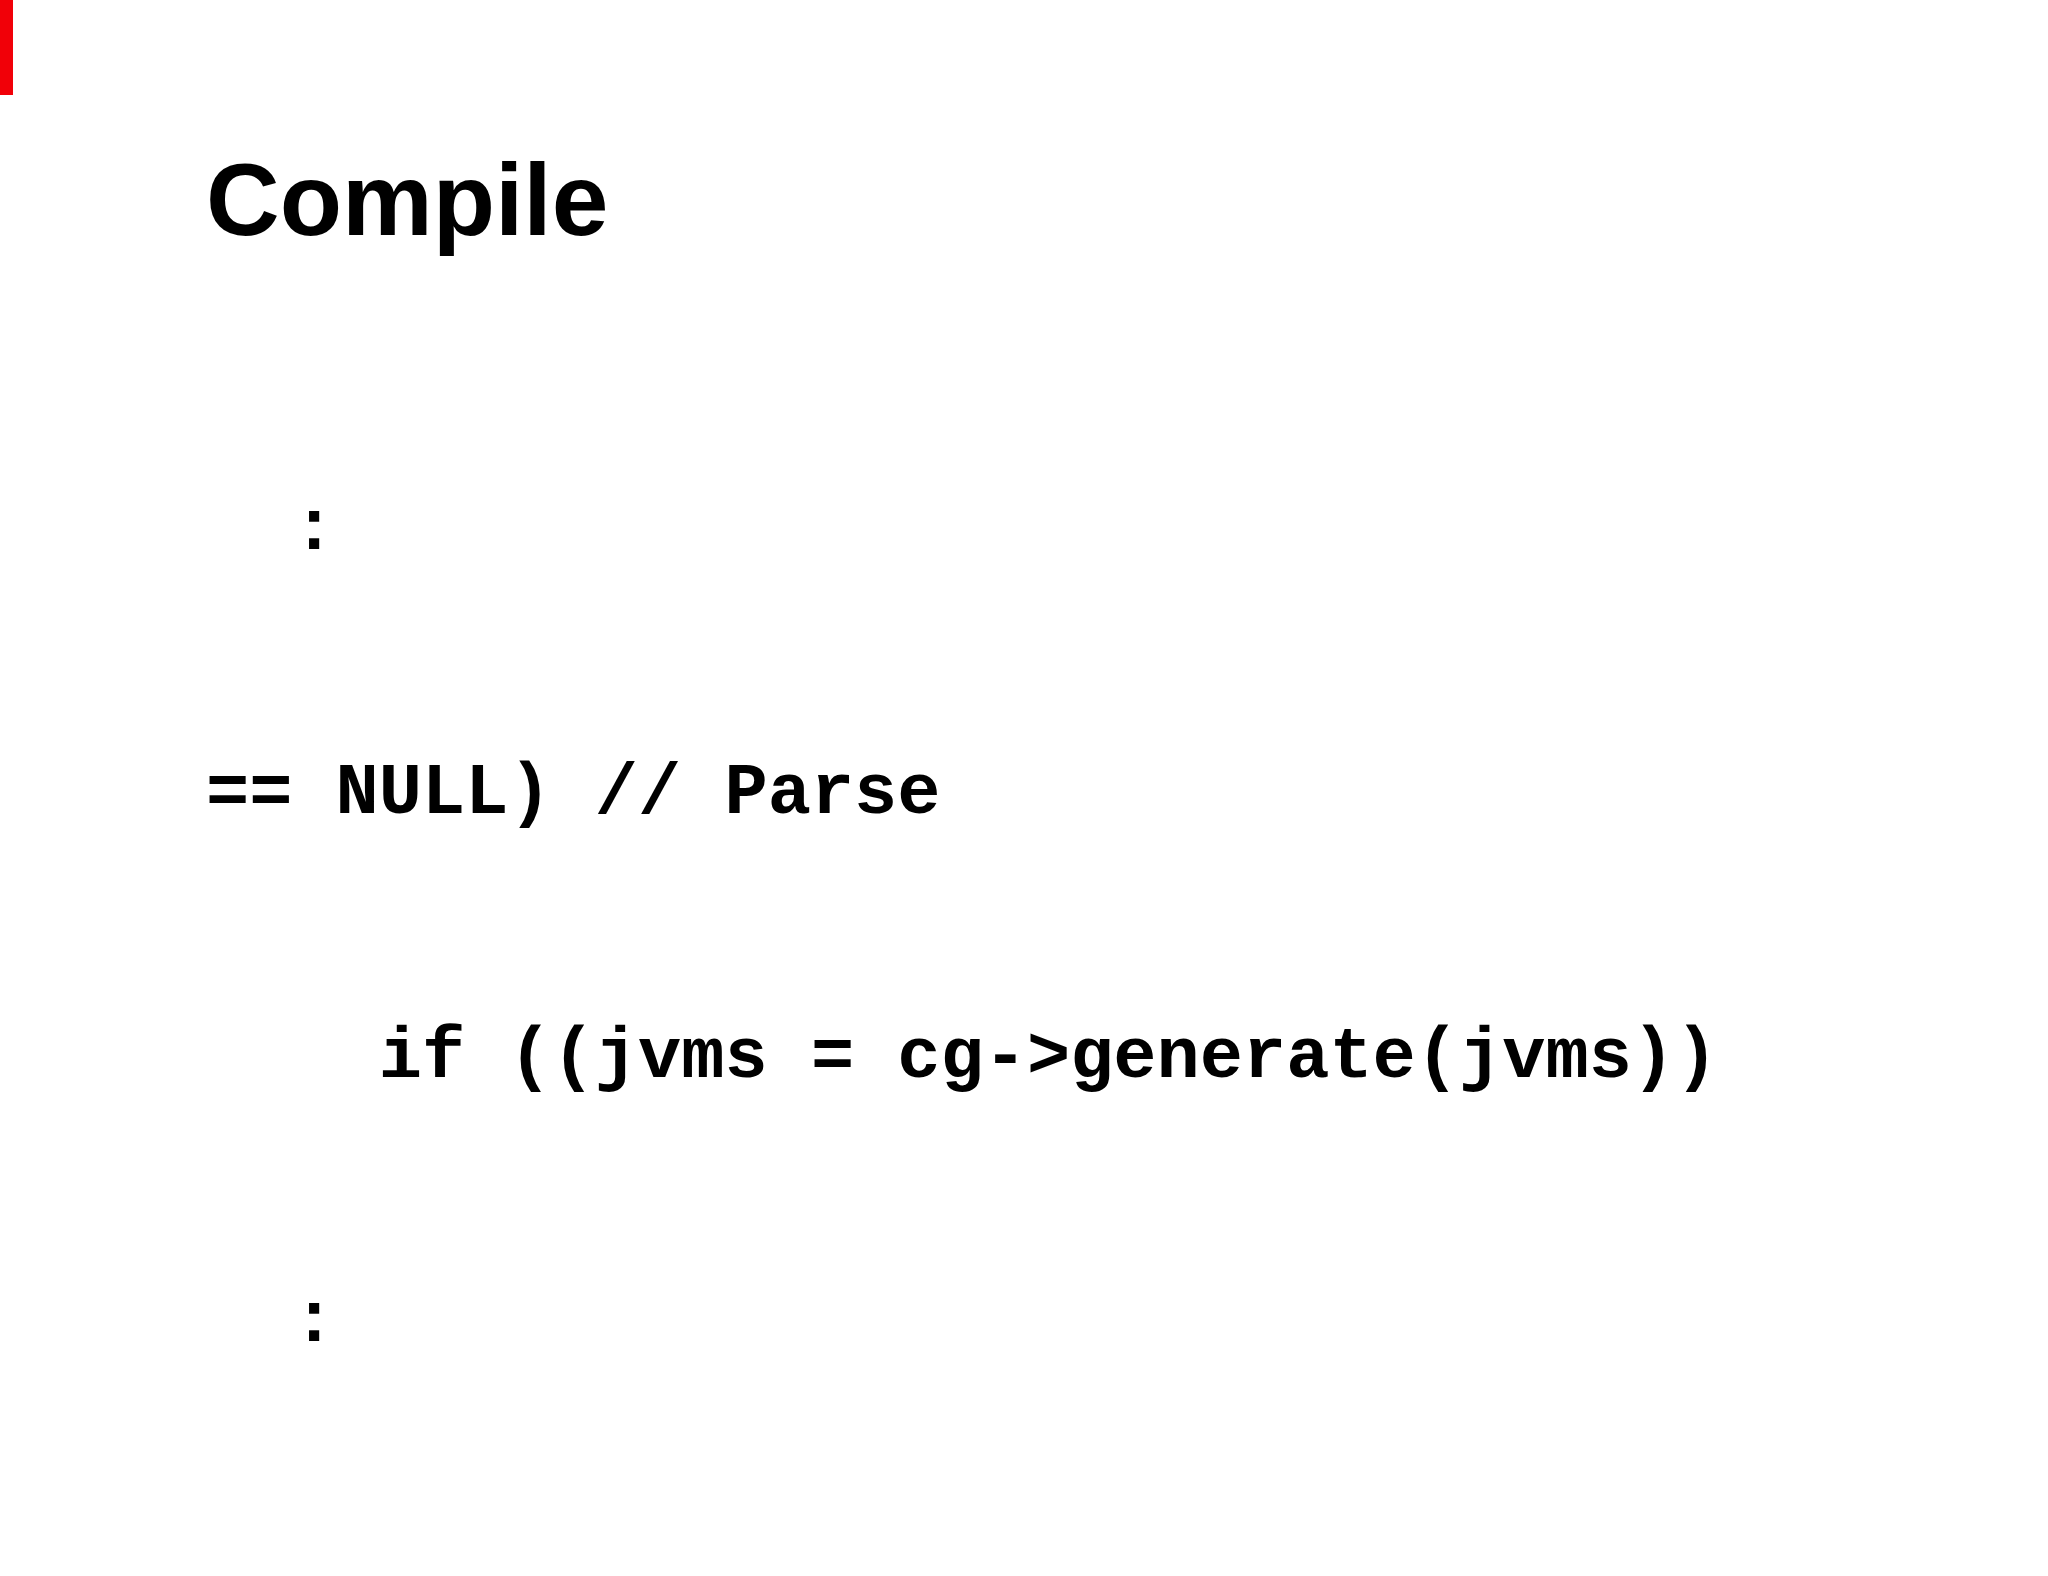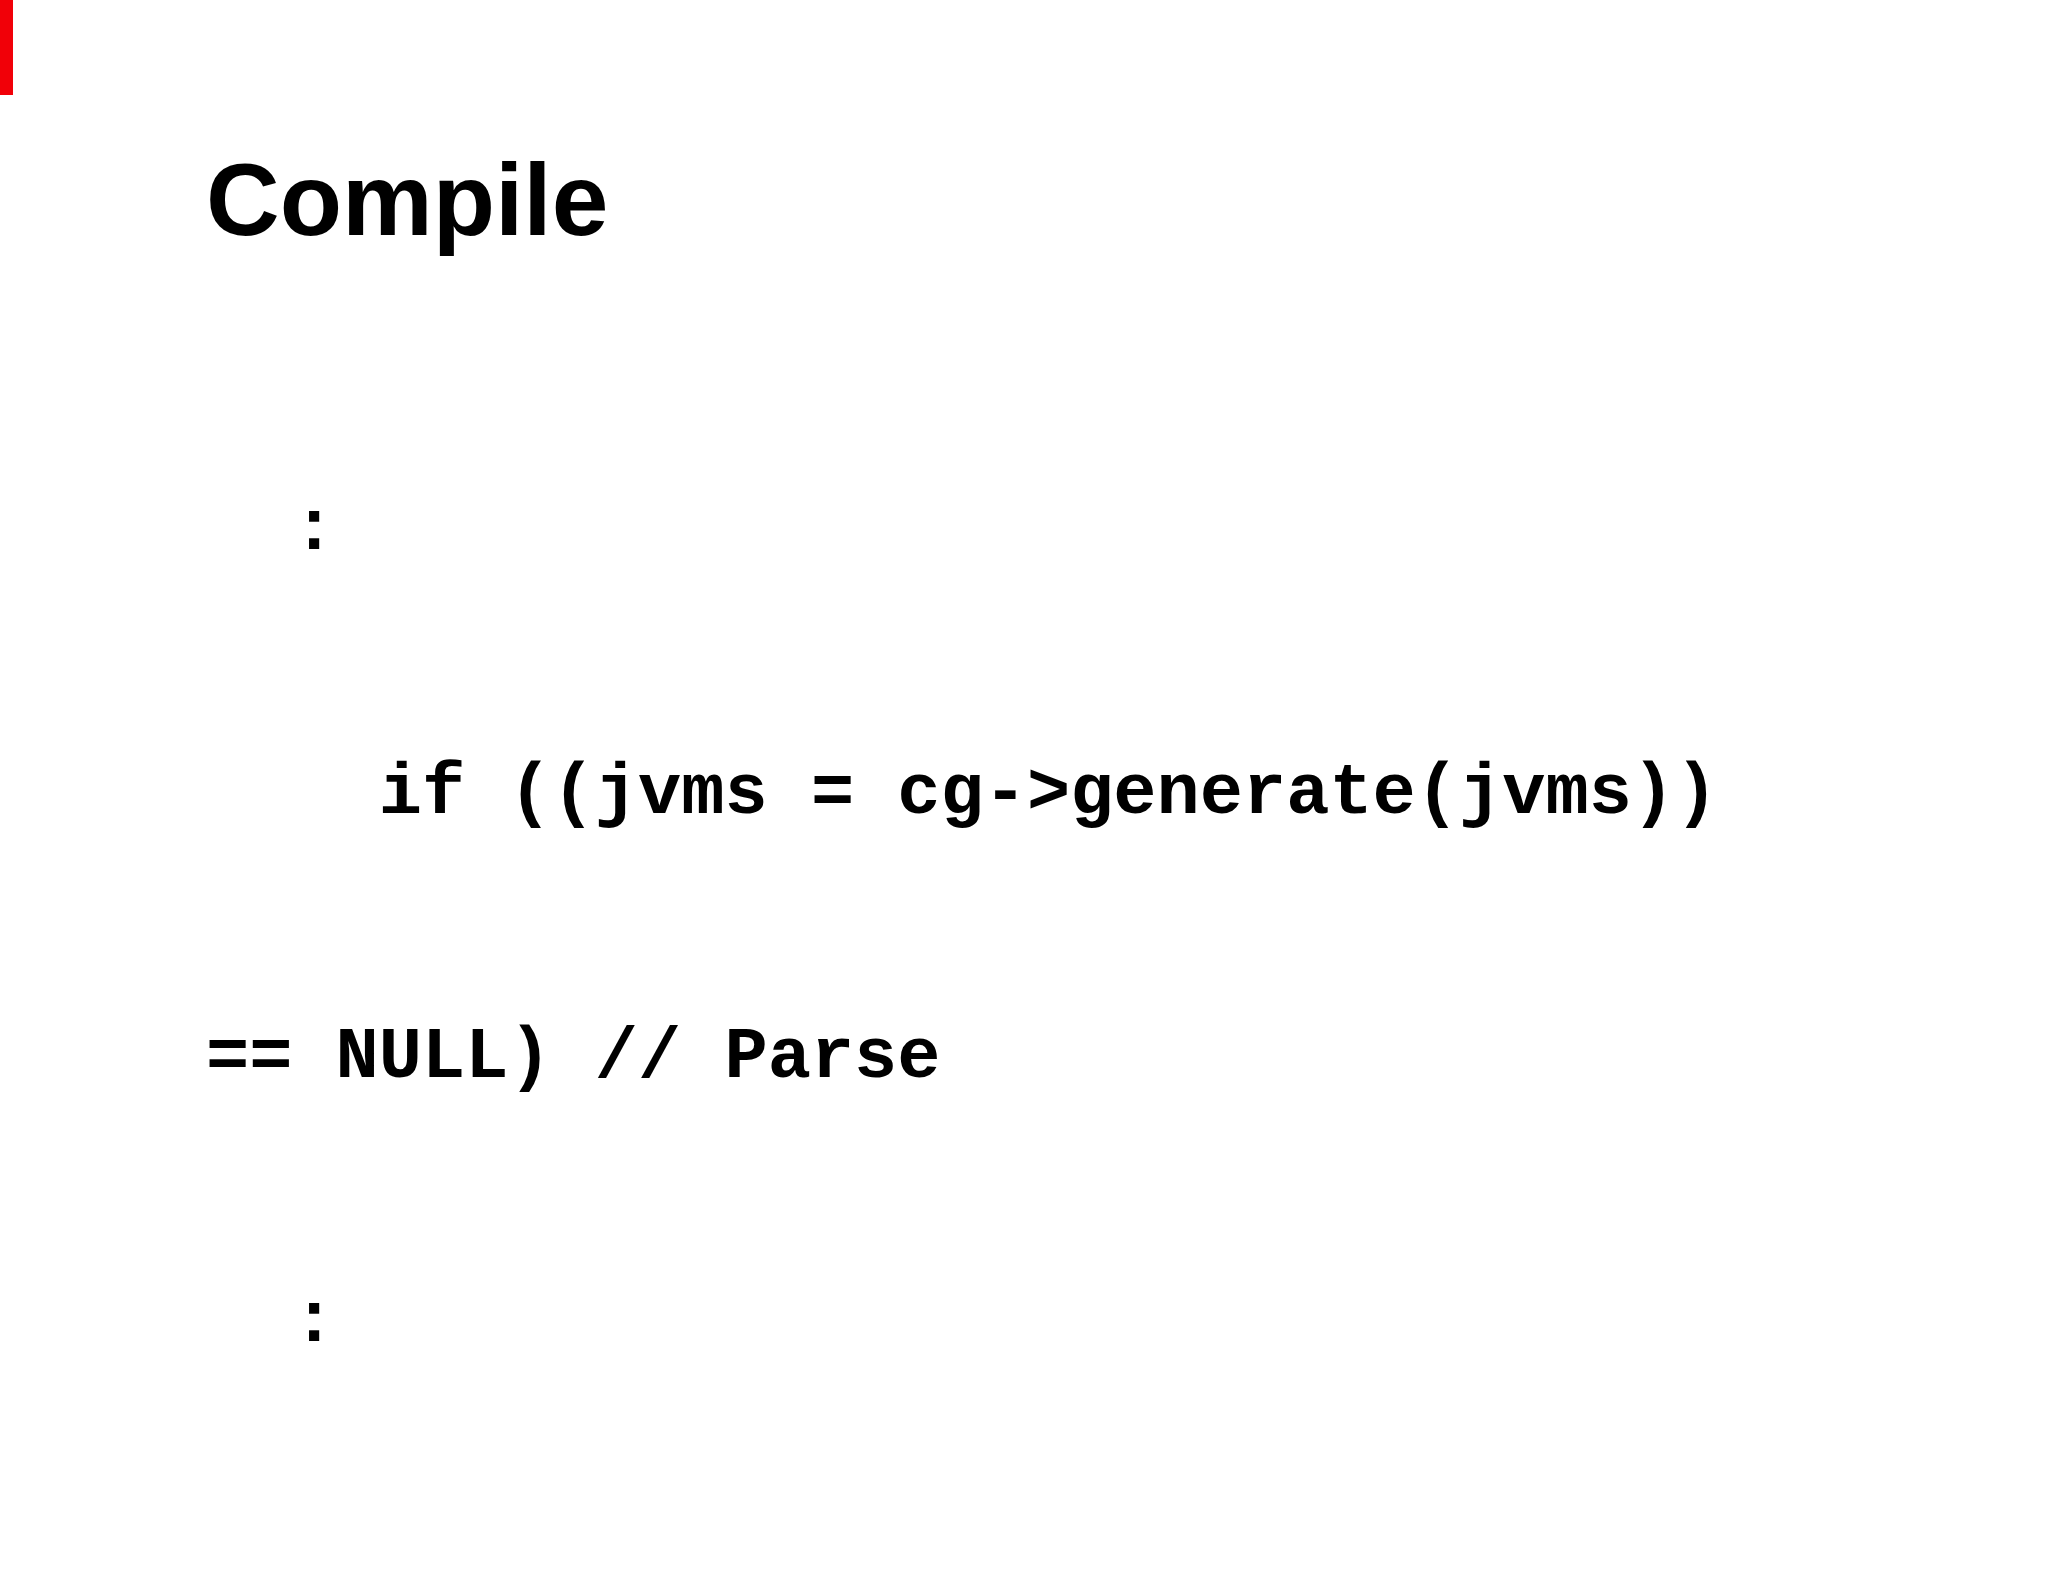--- a/index.html
+++ b/index.html
@@ -62,22 +62,22 @@
 </head>
 <body>
 
 <div class="slide">
   <div class="red-bar"></div>
 
   <div class="title">Compile</div>
 
   <div class="code-block">
     <div class="code-line">  :</div>
+    <div class="code-line">== NULL) // Parse</div>
     <div class="code-line">    if ((jvms = cg-&gt;generate(jvms))</div>
-    <div class="code-line">== NULL) // Parse</div>
     <div class="code-line">  :</div>
     
     
     
   </div>
 
   <div class="page-number">5</div>
 </div>
 
 </body></html>

